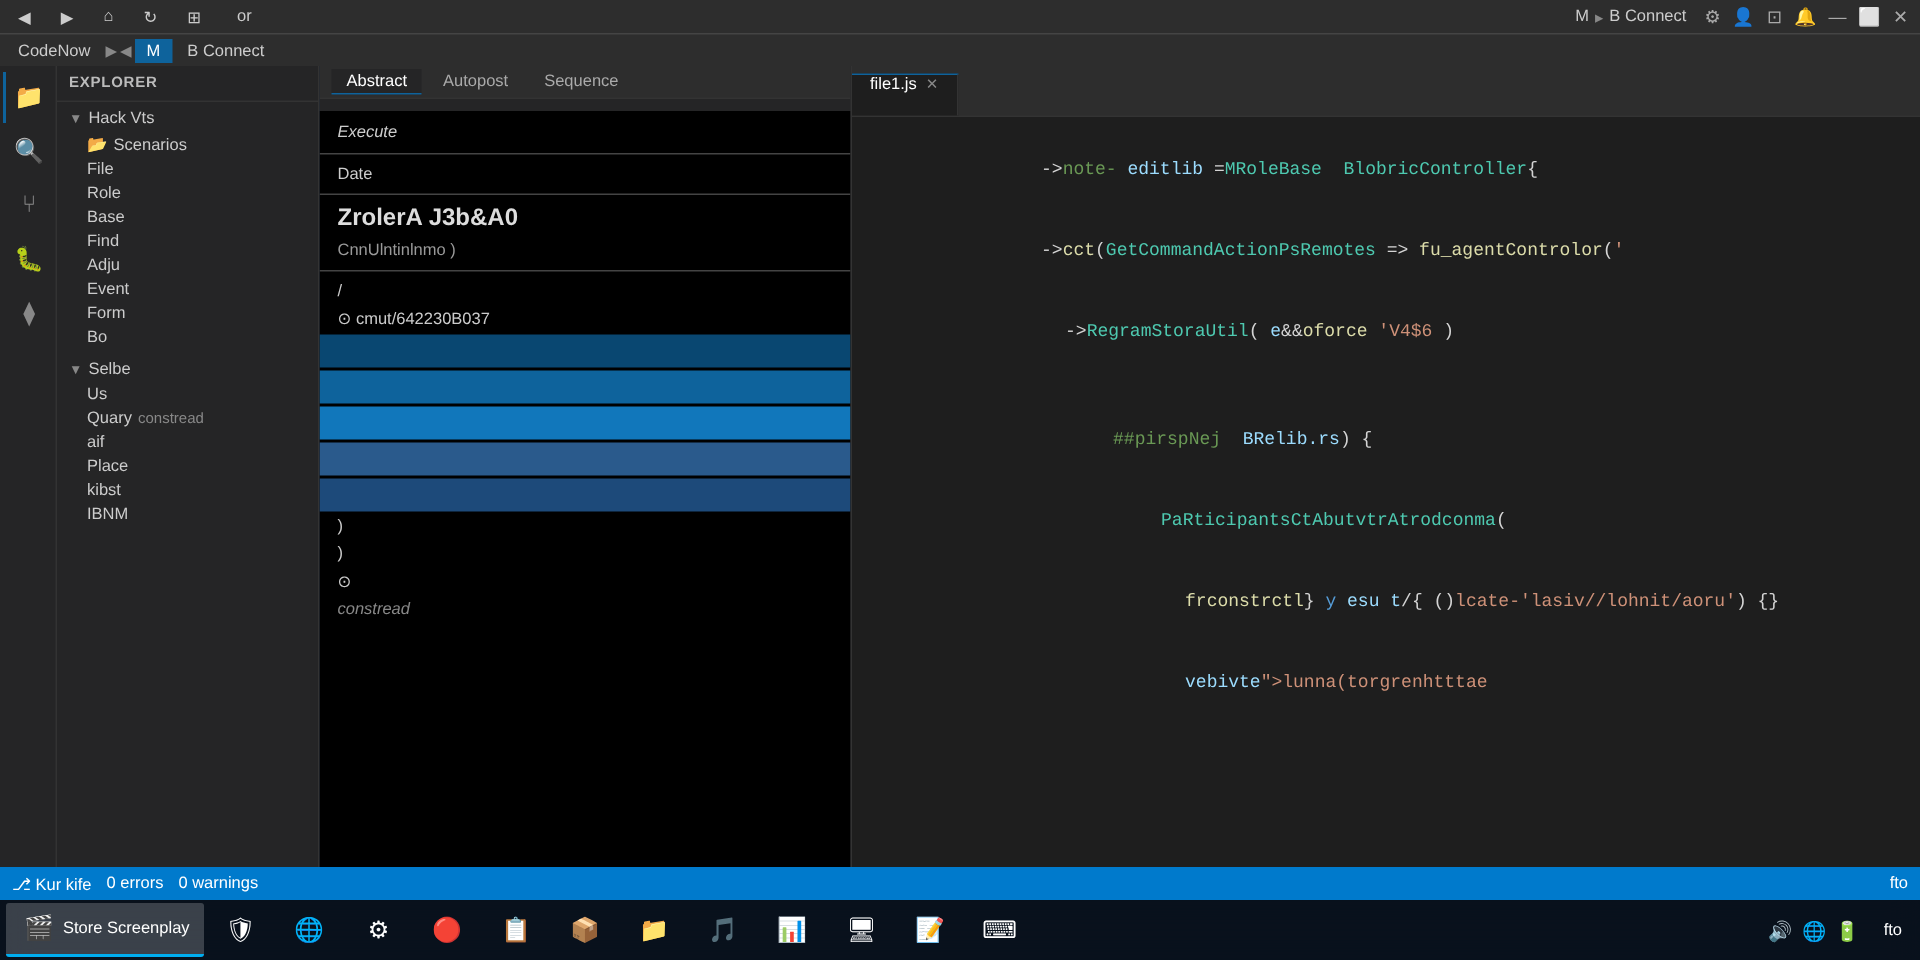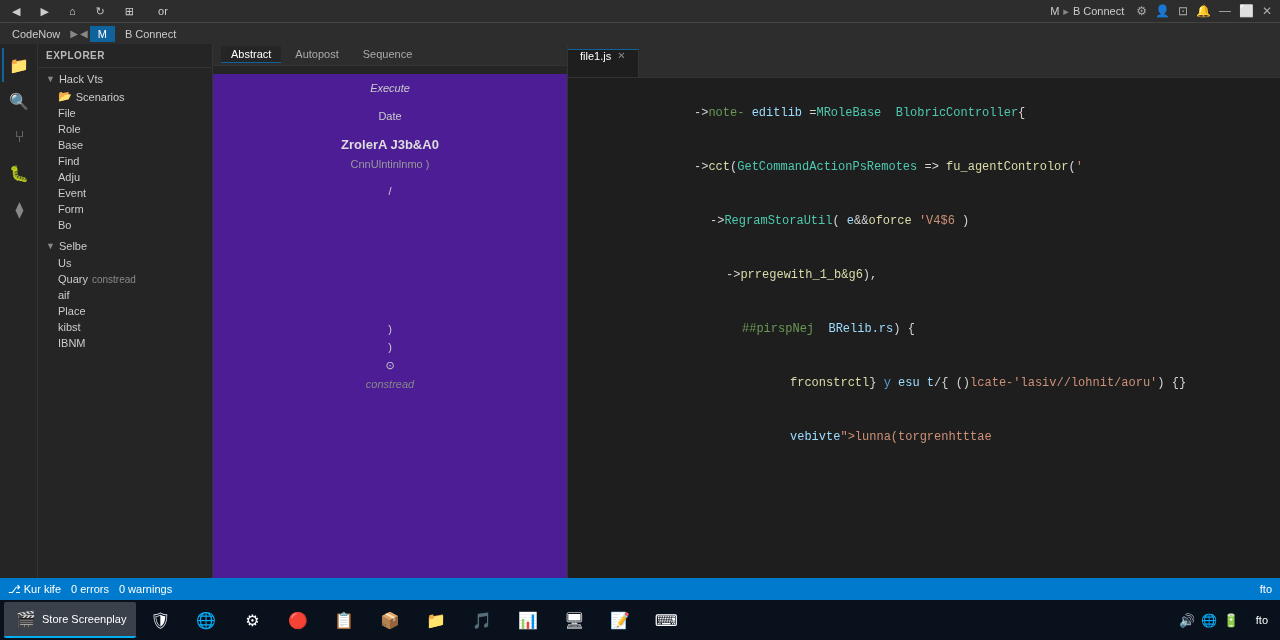--- a/index.html
+++ b/index.html
@@ -188,26 +188,25 @@
       background: #252526;
     }
 
     
     #popup {
       position: absolute;
       top: 30px;
       left: 0;
       right: 0;
       bottom: 0;
-      background: #4c1d95;
+      background: #000000;
       z-index: 10;
       display: flex;
       flex-direction: column;
       padding: 4px 0;
-      align-items: center;
     }
     .popup-title {
       color: #ccc;
       font-size: 11px;
       padding: 4px 12px;
       font-style: italic;
     }
     .popup-divider {
       border: none;
       border-top: 1px solid #444;
@@ -499,29 +498,32 @@
       <div class="tab">Sequence</div>
     </div>
 
     <div id="popup">
       <div class="popup-title">Execute</div>
       <hr class="popup-divider">
       <div class="popup-item">
         <span>Date</span>
       </div>
       <hr class="popup-divider">
-      <div class="popup-item" style="font-size:13px; font-weight:bold; color:#ddd;">
+      <div class="popup-item" style="font-size:16px; font-weight:bold; color:#ddd;">
         <span>ZrolerA J3b&amp;A0</span>
       </div>
       <div class="popup-item" style="color:#999;">
         <span>CnnUlntinlnmo )</span>
       </div>
       <hr class="popup-divider">
       <div class="popup-item">
         <span>/</span>
+      </div>
+      <div class="popup-item">
+        <span>⊙ cmut/642230B037</span>
       </div>
 
       <div class="blue-bar-3"></div>
       <div class="blue-bar"></div>
       <div class="blue-bar-2"></div>
       <div style="height:22px; background:#2a5a8c; margin:1px 0;"></div>
       <div style="height:22px; background:#1d4a7a; margin:1px 0;"></div>
 
       <div class="popup-item">
         <span>)</span>
@@ -559,28 +561,31 @@
         </span>
       </div>
       <div class="code-line">
         <span class="line-num"></span>
         <span class="code-text">
           <span style="padding-left:16px;"></span><span class="op">-&gt;</span><span class="type">RegramStoraUtil</span><span class="op">(</span> <span class="var">e</span><span class="op">&amp;&amp;</span><span class="fn">oforce</span> <span class="str">'V4$6</span> <span class="op">)</span>
         </span>
       </div>
       <div class="code-line">
         <span class="line-num"></span>
-        <span class="code-text">
-          <span style="padding-left:32px;"></span><span class="op">-&gt;</span><span class="fn">prregewith_1_b&amp;g6</span><span class="op">),</span>
-        </span>
       </div>
       <div class="code-line">
         <span class="line-num"></span>
         <span class="code-text">
           <span style="padding-left:48px;"></span><span class="cm">##pirspNej</span>  <span class="prop">BRelib.rs</span><span class="op">) {</span>
+        </span>
+      </div>
+      <div class="code-line">
+        <span class="line-num"></span>
+        <span class="code-text">
+          <span style="padding-left:80px;"></span><span class="type">PaRticipantsCtAbutvtrAtrodconma</span><span class="op">(</span>
         </span>
       </div>
       <div class="code-line">
         <span class="line-num"></span>
         <span class="code-text">
           <span style="padding-left:96px;"></span><span class="fn">frconstrctl</span><span class="op">}</span> <span class="kw">y</span> <span class="var">esu</span> <span class="var">t</span><span class="op">/</span><span class="op">{</span> <span class="op">()</span><span class="str">lcate-'lasiv//lohnit/aoru'</span><span class="op">) {}</span>
         </span>
       </div>
       <div class="code-line">
         <span class="line-num"></span>

